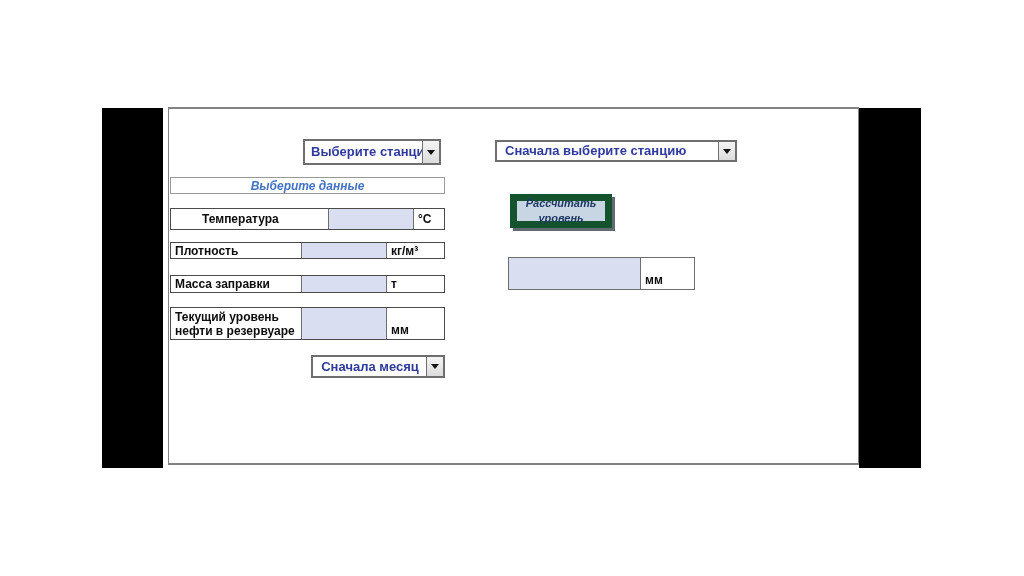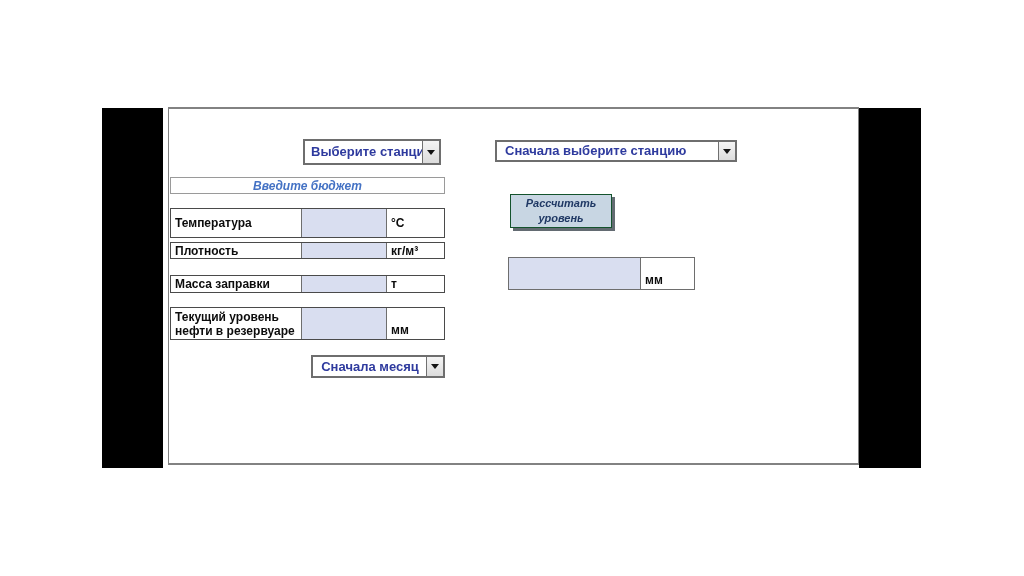--- a/index.html
+++ b/index.html
@@ -32,35 +32,35 @@
 
   
   .data-header { position:absolute; left:1px; top:68px; width:275px; height:17px;
     border:1px solid #9a9a9a; background:#fff; display:flex; align-items:center;
     justify-content:center; font-size:12px; font-style:italic; font-weight:600;
     color:var(--header-blue,#4472c4); }
 
   
   .row { position:absolute; left:1px; width:275px; border:1px solid #4a4a4a;
     background:#fff; display:flex; }
-  .row-temp { top:99px; height:30px; }
+  .row-temp { top:99px; height:22px;padding-left:27px; }
   .row-density { top:133px; height:17px; }
   .row-mass { top:166px; height:18px; }
   .row-level { top:198px; height:33px; }
   .row .label { width:130px; display:flex; align-items:center; padding-left:4px;
     font-size:12px; font-weight:bold; color:#0c0c0c; line-height:14px; }
   .row .input { width:86px; background:var(--input-fill,#d9def0);
     border-left:1px solid #6e6e6e; border-right:1px solid #6e6e6e; }
   .row .unit { flex:1; display:flex; align-items:center; padding-left:4px;
     font-size:12px; font-weight:bold; color:#0c0c0c; }
   .row-level .unit { align-items:flex-end; padding-bottom:2px; }
 
   
   .btn3d { position:absolute; background:var(--button-face,#c8d6e3);
-    border:1px solid #14532d; box-shadow:3px 3px 0 #636b72; display:flex;
+    border:7px solid #14532d; box-shadow:3px 3px 0 #636b72; display:flex;
     align-items:center; justify-content:center; text-align:center; cursor:pointer;
     color:var(--button-text,#1f3864); font-size:11px; font-weight:bold;
     font-style:italic; line-height:15px; }
   .btn-calc { left:341px; top:85px; width:102px; height:34px; }
   .btn-budget { left:168px; top:278px; width:106px; height:36px; }
 
   
   .result-box { position:absolute; left:339px; top:148px; width:187px; height:33px;
     border:1px solid #6e6e6e; background:#fff; display:flex; }
   .result-box .out { width:132px; background:var(--input-fill,#d9def0);
@@ -85,21 +85,21 @@
         </span>
     </div>
 
     <div class="combo combo-station2">
       <span class="txt">Сначала выберите станцию</span>
       <span class="arrow-btn">
           <span class="tri"></span>
         </span>
     </div>
 
-    <div class="data-header">Введите бюджет</div>
+    <div class="data-header">Выберите данные</div>
 
     <div class="row row-temp">
       <div class="label">Температура</div>
       <div class="input"></div>
       <div class="unit">°C</div>
     </div>
 
     <div class="row row-mass">
       <div class="label">Масса заправки</div>
       <div class="input"></div>

